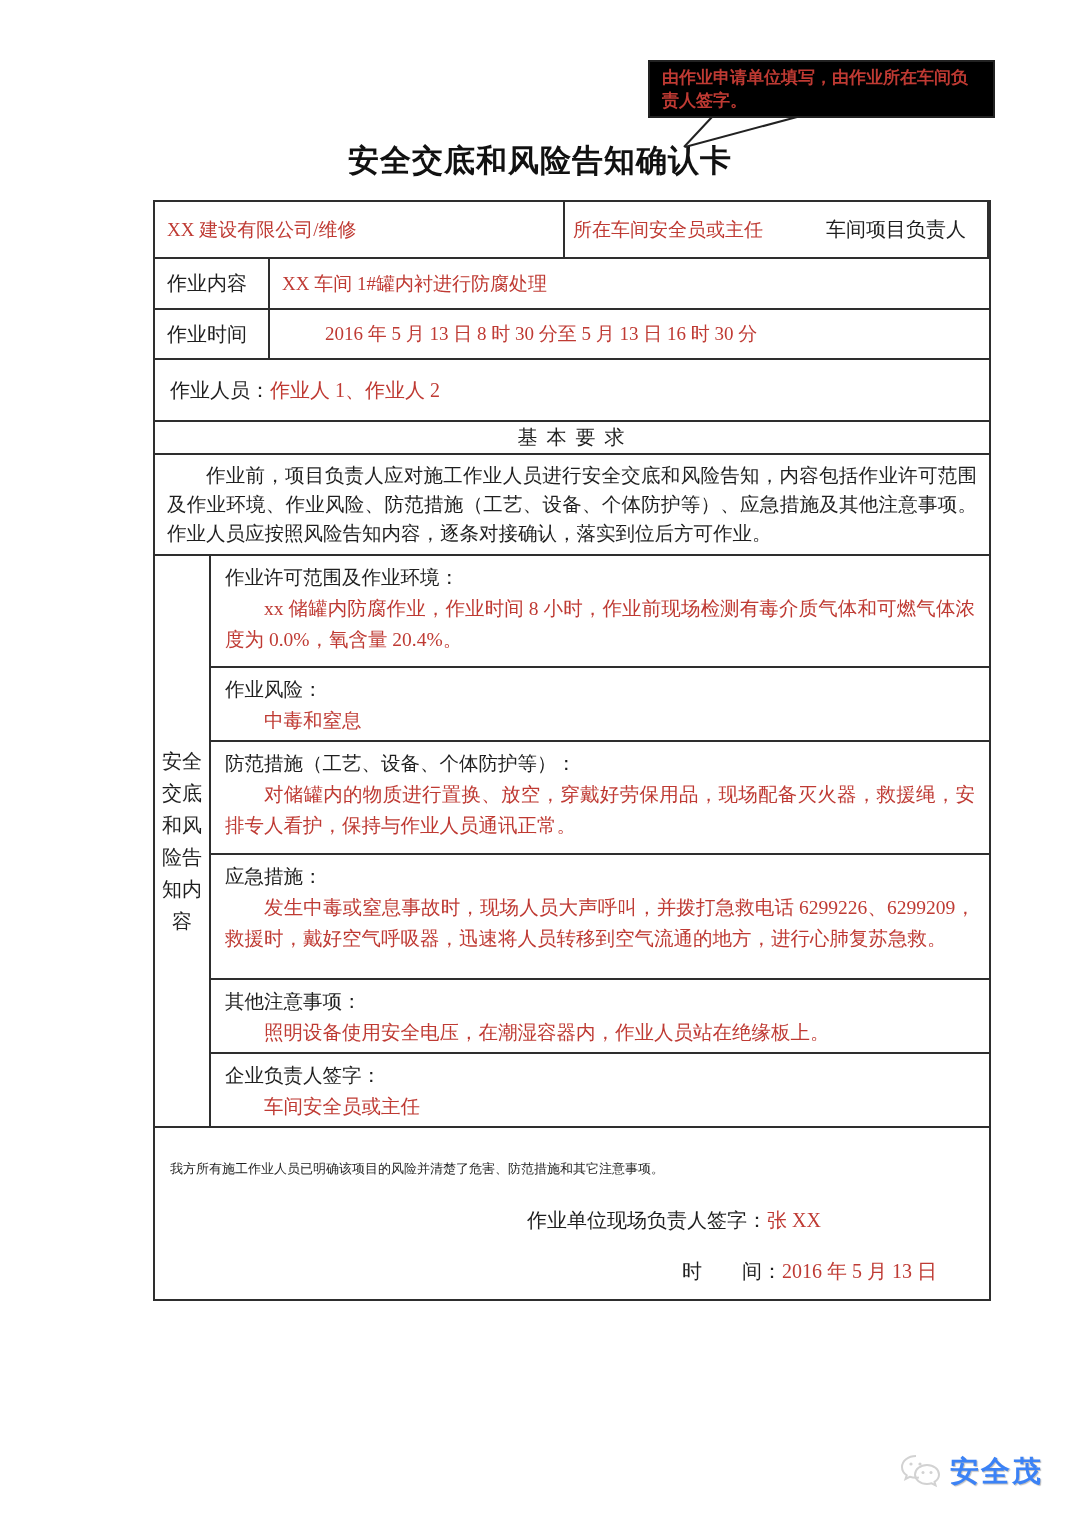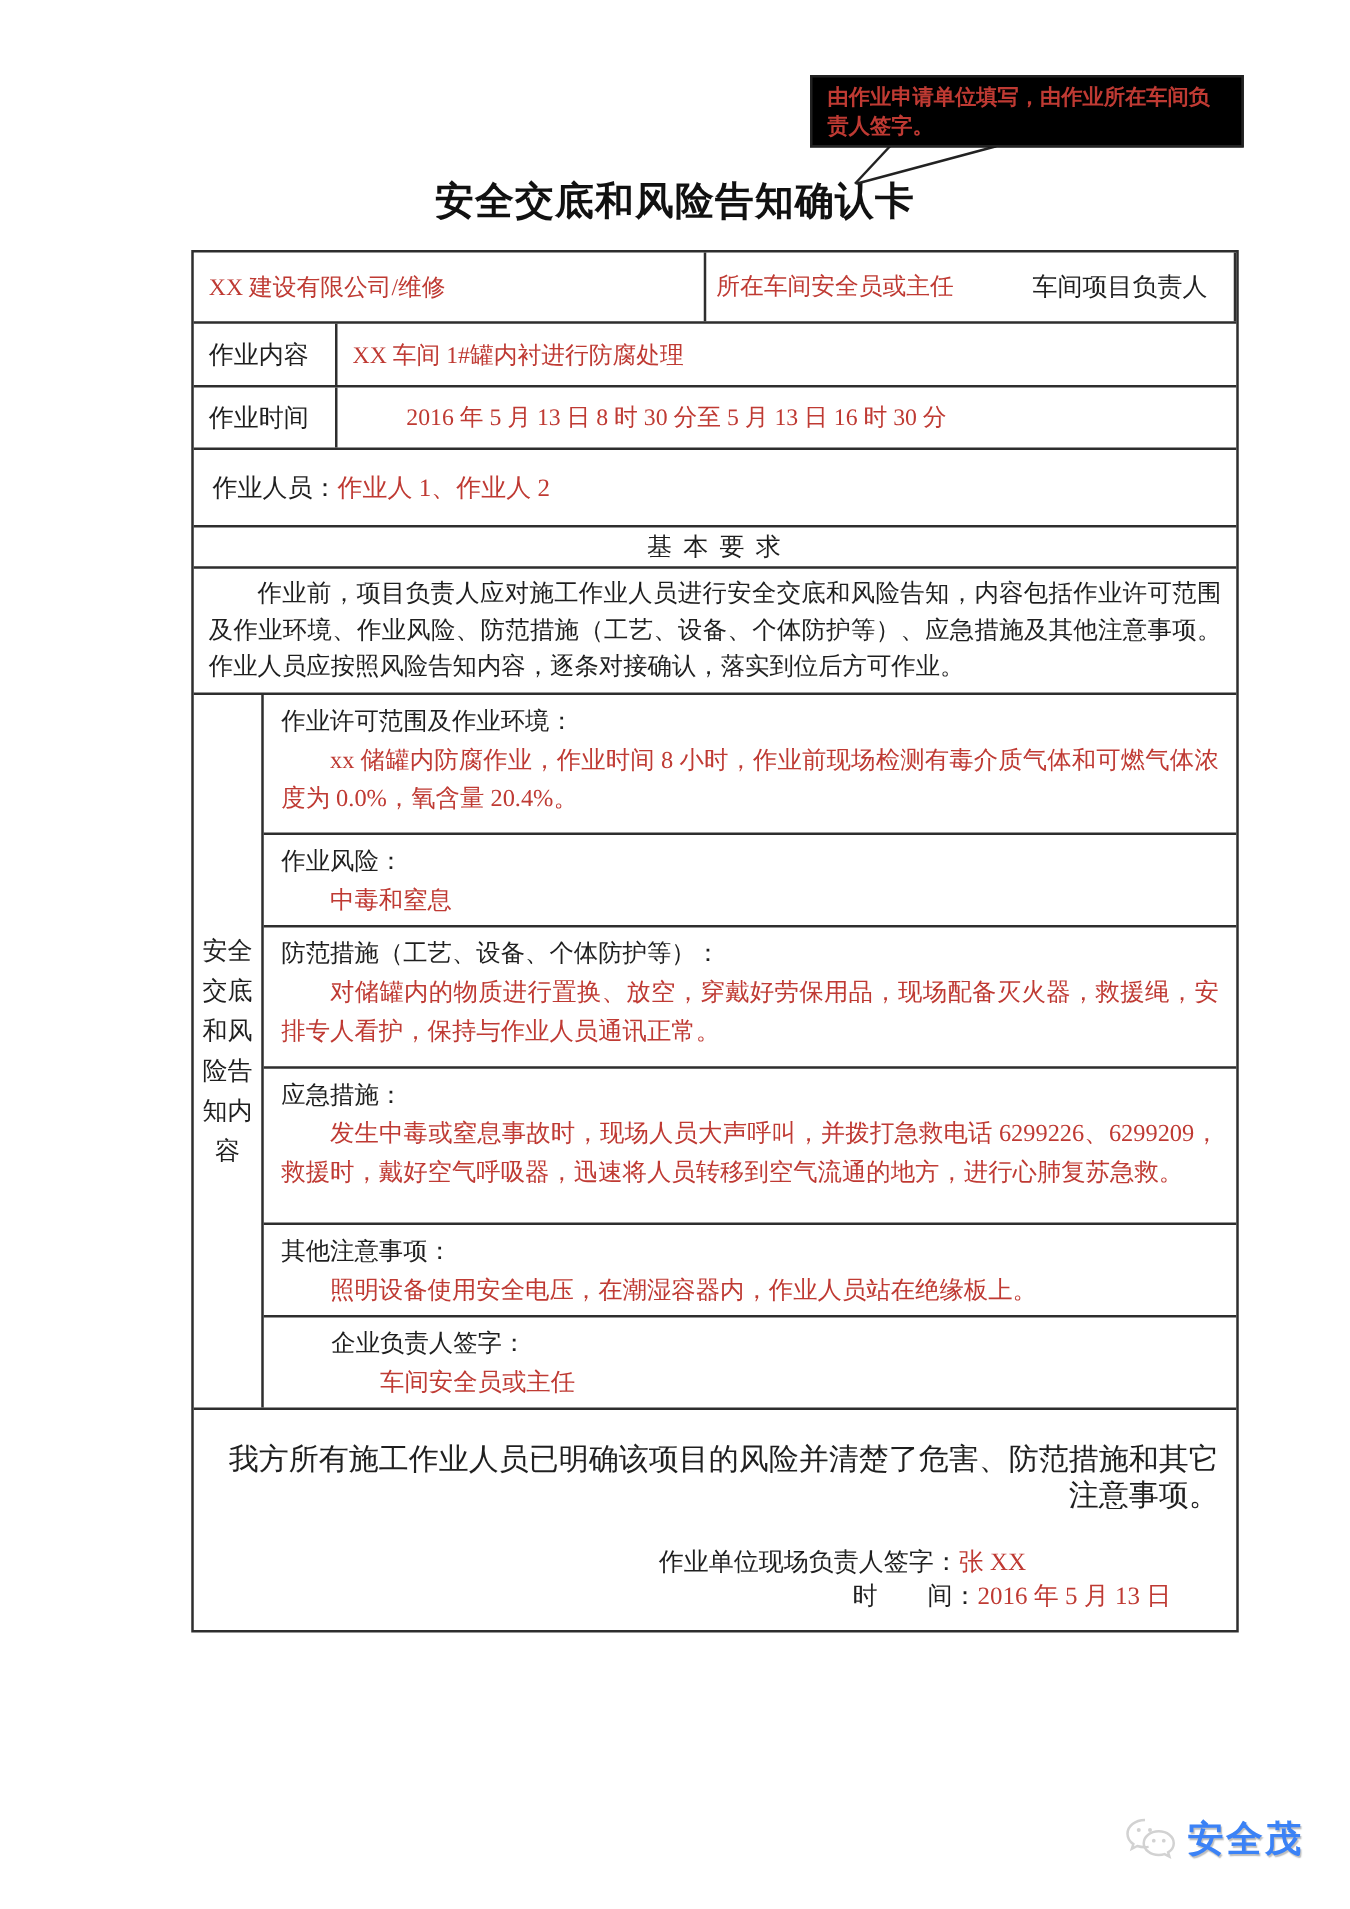--- a/index.html
+++ b/index.html
@@ -84,35 +84,35 @@
   .side-label {
     width: 44px;
     font-size: 20px;
     line-height: 1.6;
     text-align: center;
     word-break: break-all;
     color: #1f1f1f;
   }
   .content-cell { flex: 1; display: flex; flex-direction: column; }
   .section { border-bottom: 2px solid #2e2e2e; padding: 7px 14px 4px 14px; }
-  .section:last-child { border-bottom: none; flex: 1; margin-left: 40px; }
+  .section:last-child { border-bottom: none; flex: 1; }
   .section .sec-label { font-size: 19.5px; color: #1f1f1f; line-height: 30px; }
   .section .sec-content { text-indent: 2em; font-size: 19.5px; line-height: 31px; text-align: justify; }
   .sec-a { min-height: 112px; }
   .sec-b { min-height: 67px; }
   .sec-c { min-height: 113px; }
   .sec-d { min-height: 125px; }
   .sec-e { min-height: 65px; }
   .sec-f { min-height: 56px; }
 
   
   .r8 { min-height: 170px; display: block; padding: 0 12px 14px 12px; }
-  .statement { padding: 26px 2px 0 3px; font-size: 24px; line-height: 29px; text-align: right; }
+  .statement { padding: 26px 2px 0 3px; font-size: 13px; line-height: 29px; }
   .sign-line { margin-top: 24px; padding-left: 360px; font-size: 20px; }
-  .date-line { padding-left: 515px; font-size: 20px; }
+  .date-line { margin-top: 24px; padding-left: 515px; font-size: 20px; }
 
   
   .page-number {
     position: absolute;
     left: 0; top: 1390px;
     width: 100%;
     text-align: center;
     font-family: "Liberation Sans", sans-serif;
     font-weight: bold;
     font-size: 17px;

